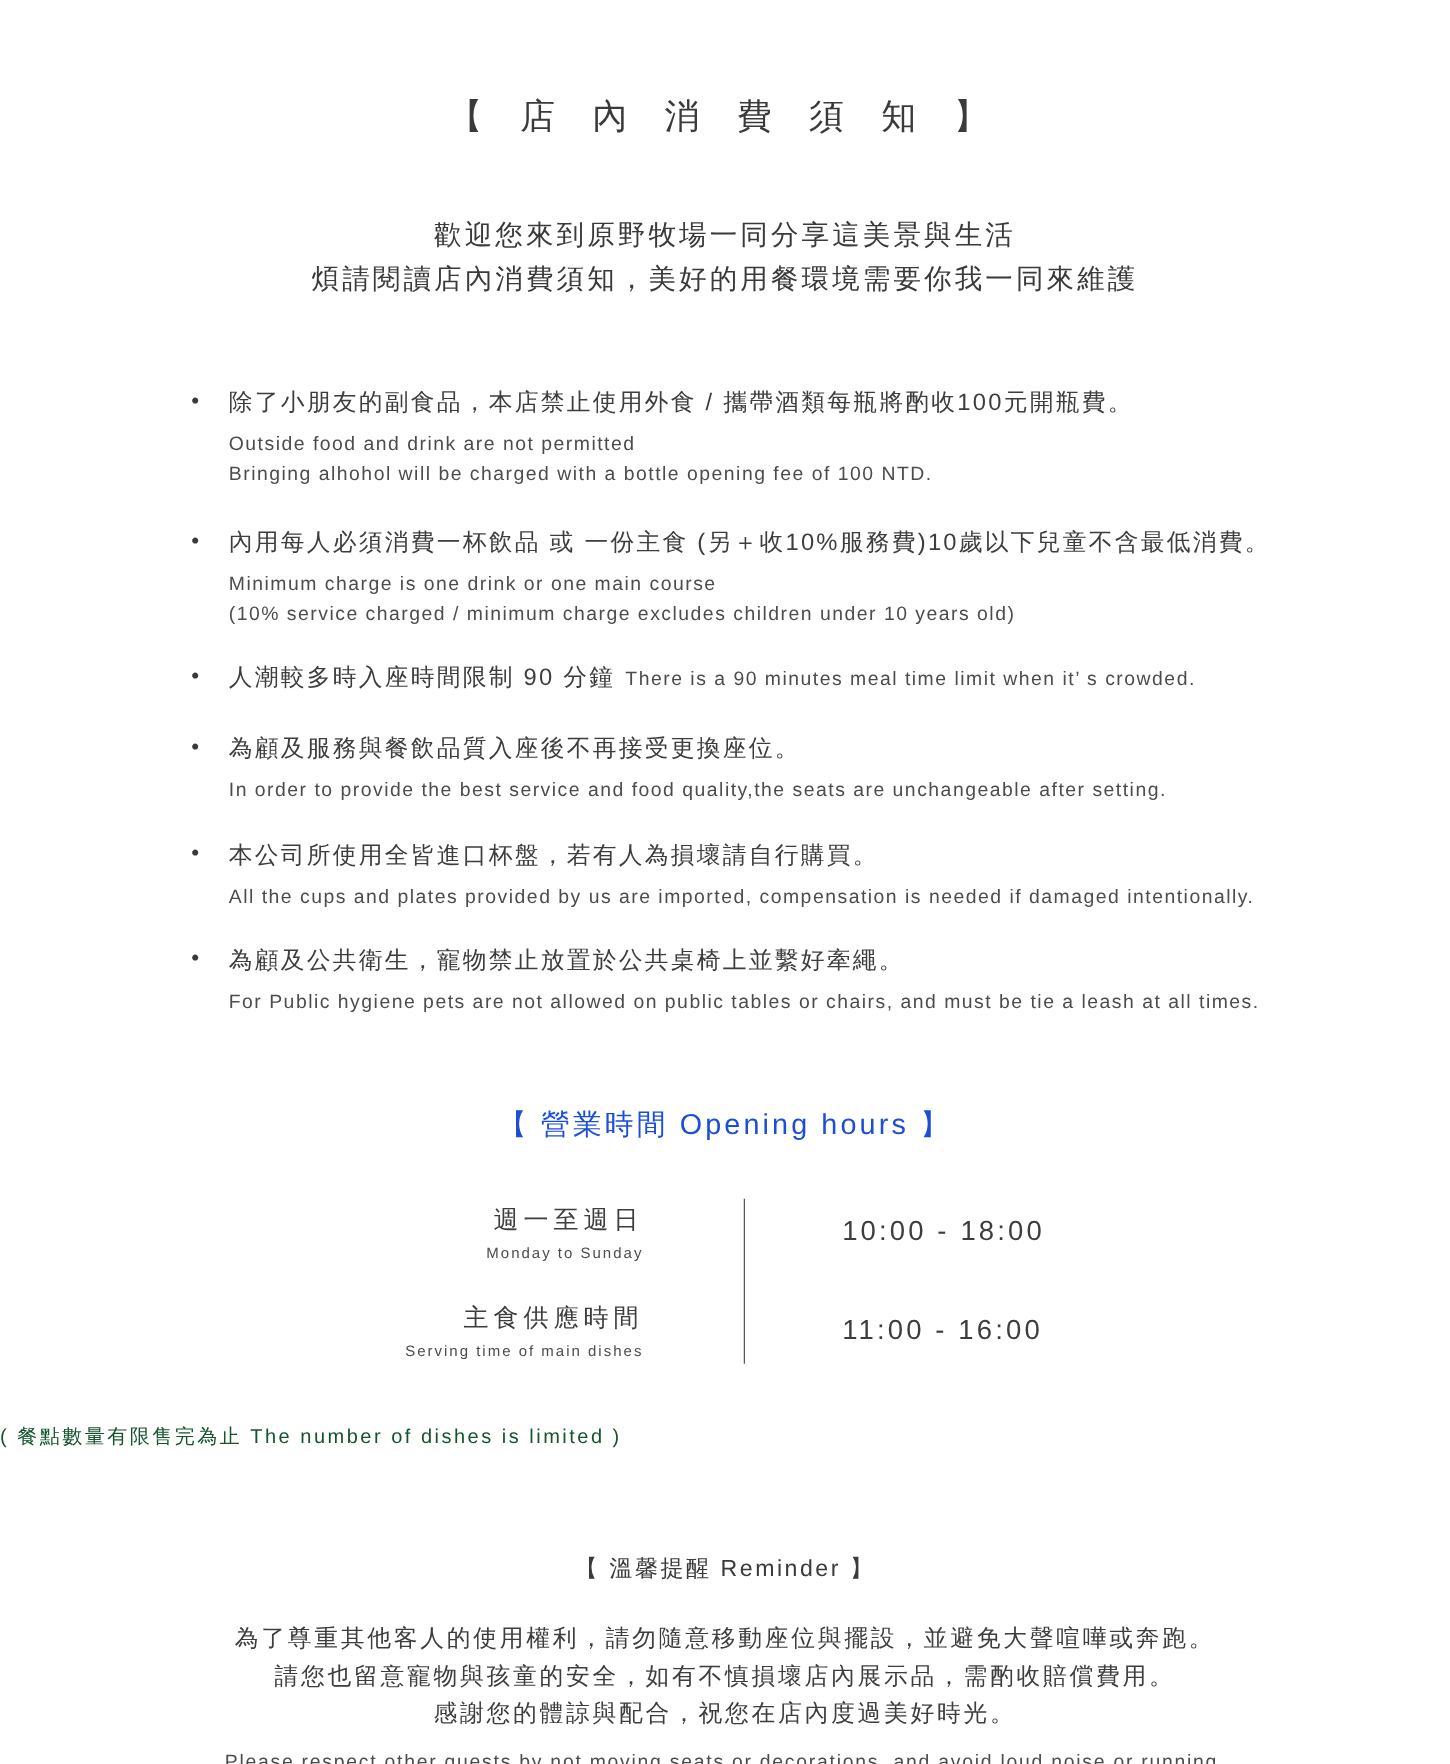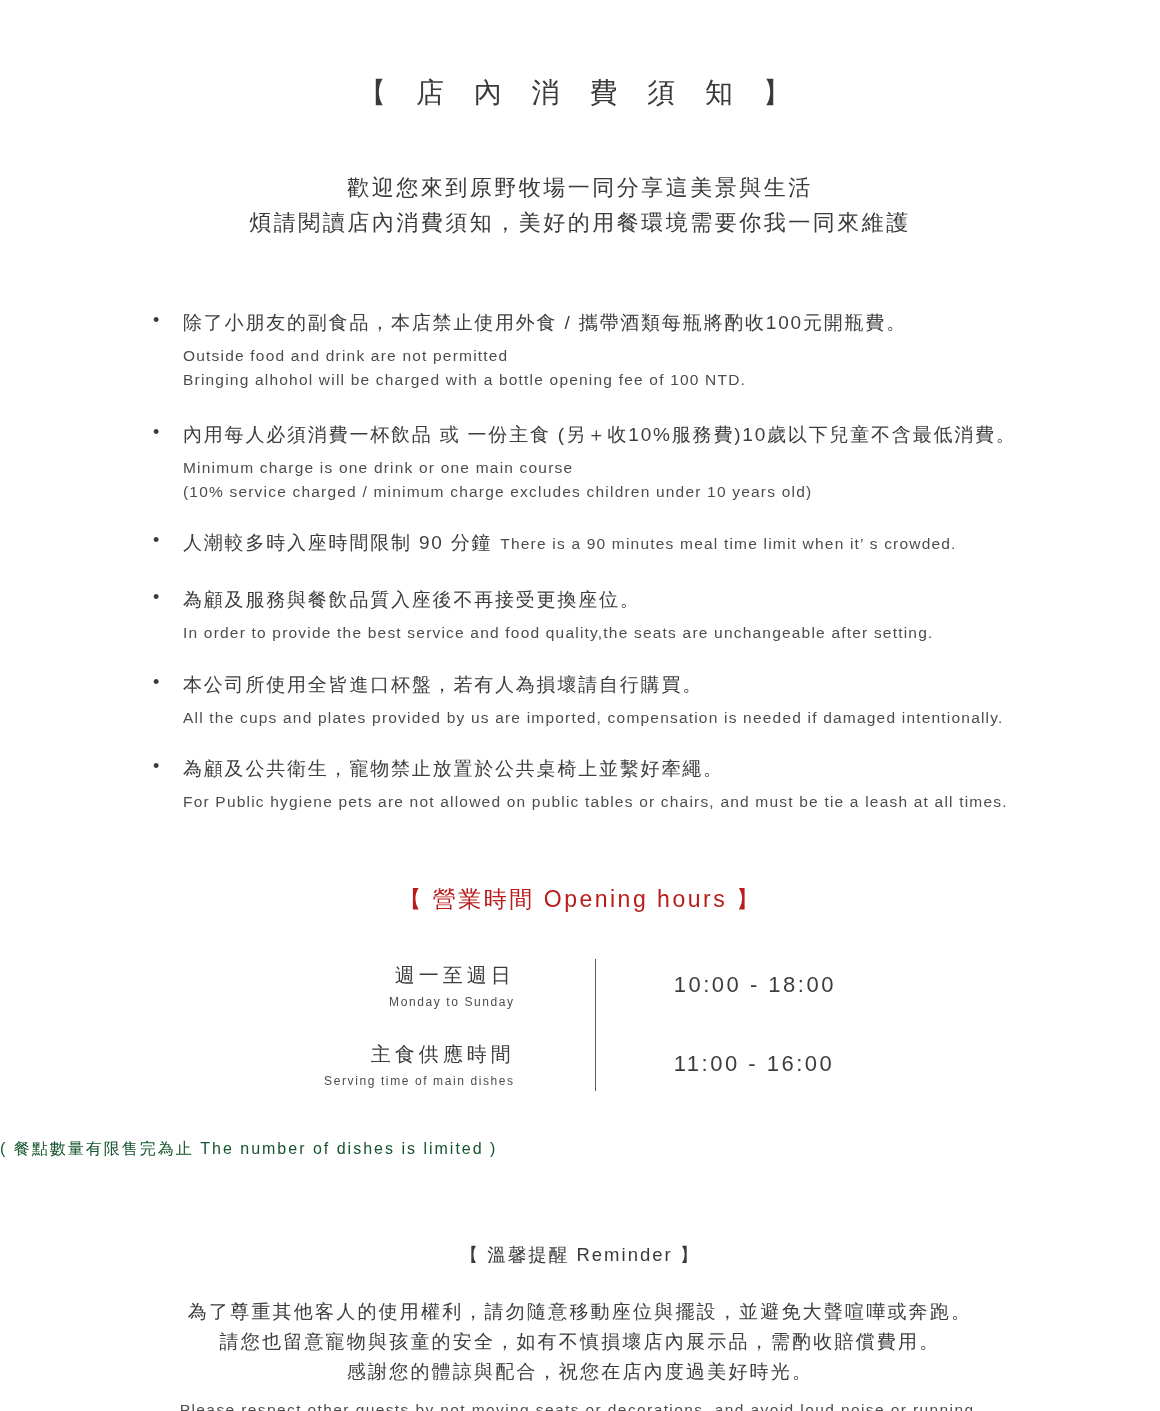--- a/index.html
+++ b/index.html
@@ -72,21 +72,21 @@
   }
 
   
   .hours { margin-top: 70px; }
   .hours-title {
     margin: 0;
     text-align: center;
     font-size: 23px;
     font-weight: 400;
     letter-spacing: 2.5px;
-    color: #b91c1c;
+    color: #1d4ed8;
   }
   .hours-table {
     display: flex;
     justify-content: center;
     align-items: stretch;
     margin-top: 42px;
     gap: 48px;
   }
   .hours-left { display: flex; flex-direction: column; gap: 22px; }
   .hours-cell {

